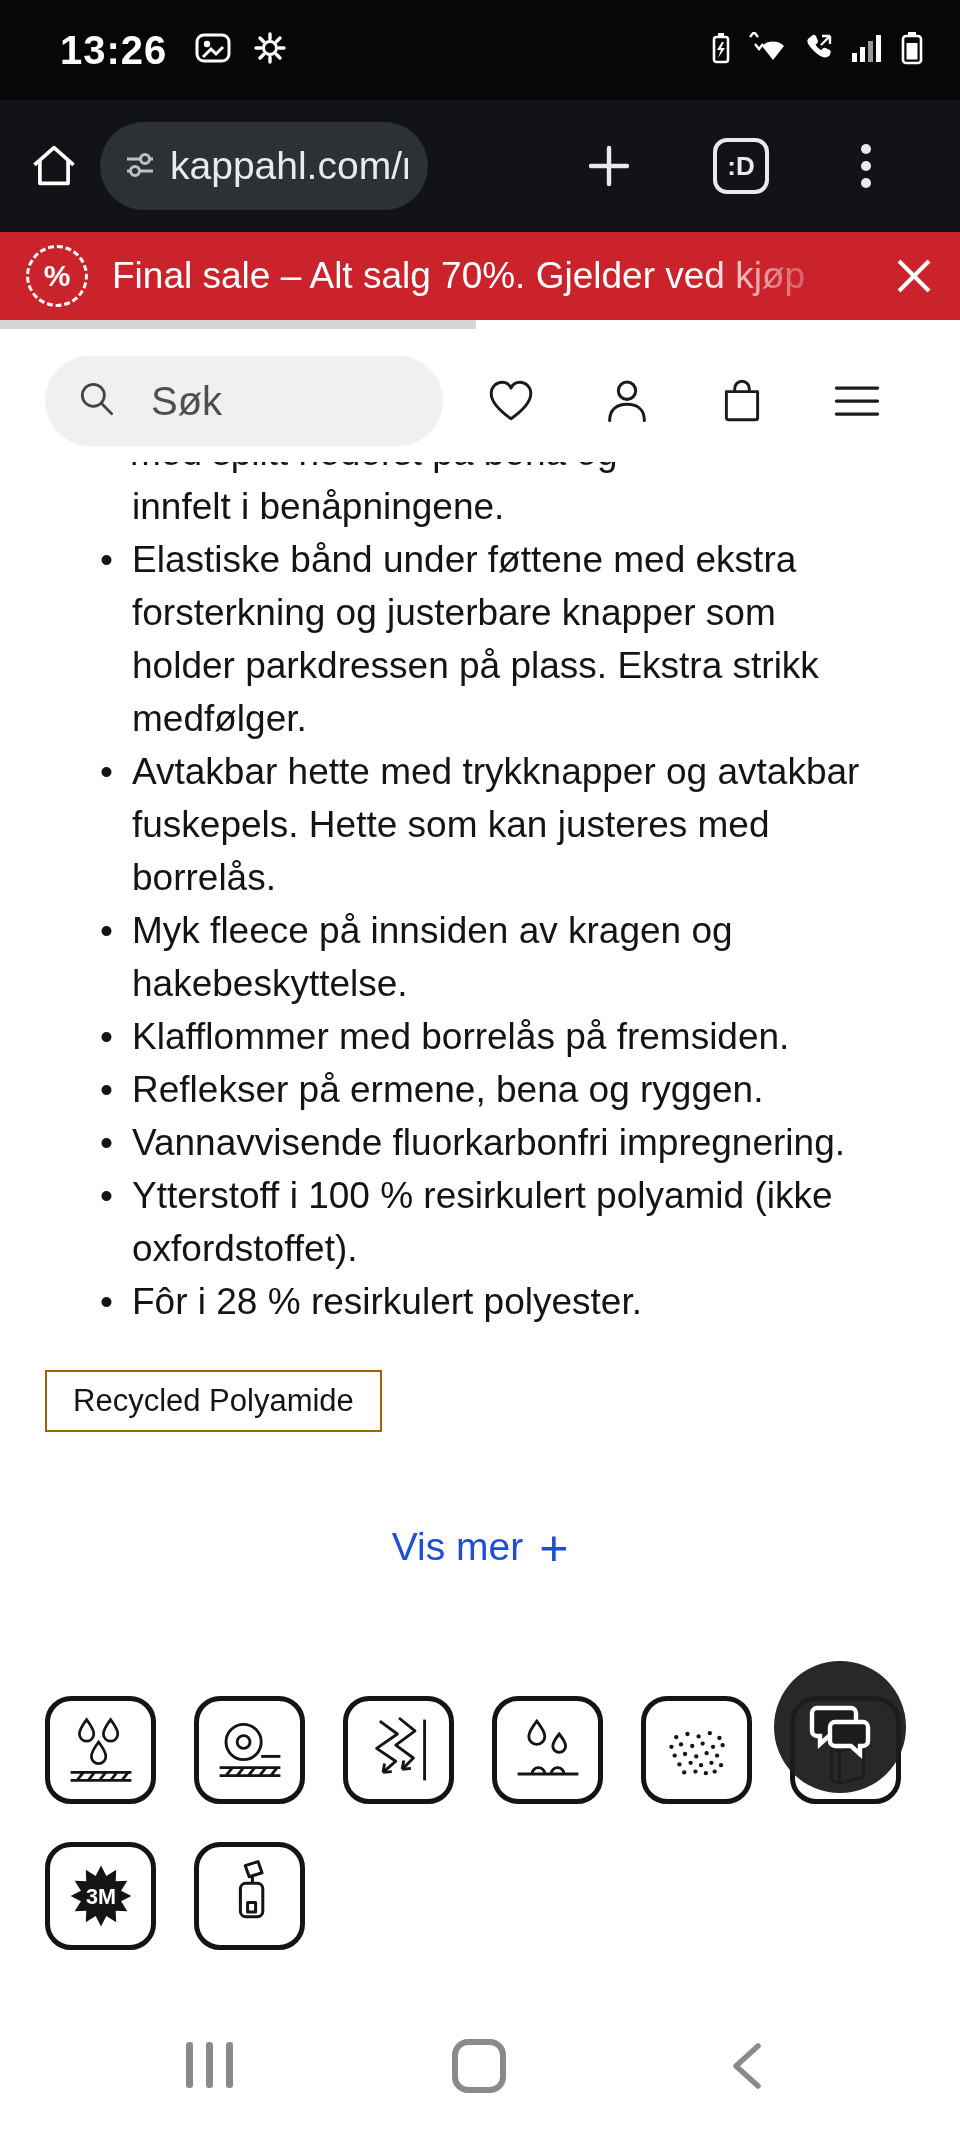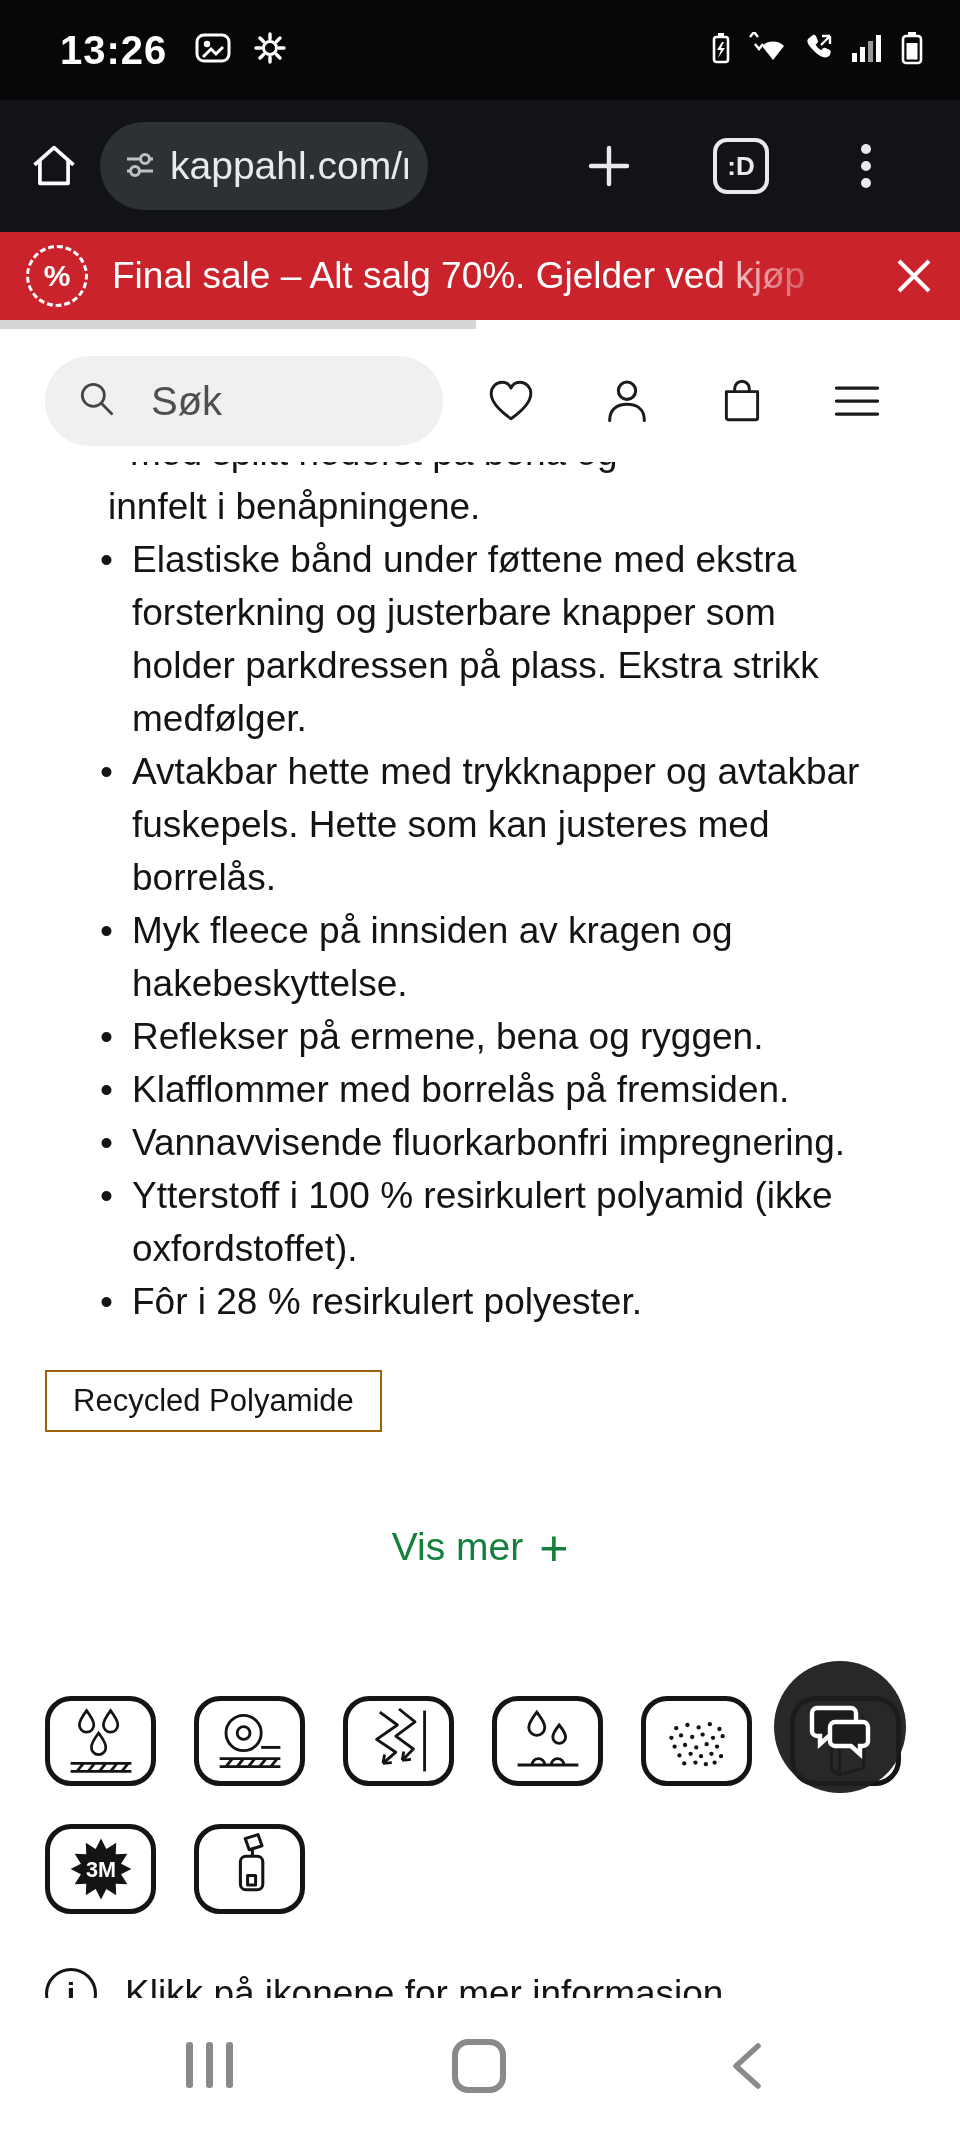--- a/index.html
+++ b/index.html
@@ -43,34 +43,34 @@
   .search-pill{width:398px;height:90px;border-radius:46px;background:#f0f0f1;display:flex;
                align-items:center;gap:30px;padding:0 10px 0 30px;box-sizing:border-box;}
   .search-input{border:none;background:transparent;outline:none;font-family:inherit;
                 font-size:40px;color:#333;width:240px;}
   .search-input::placeholder{color:#4f4f4f;opacity:1;}
   .hdr-icons{margin-left:42px;display:flex;align-items:center;gap:64px;}
   .hdr-icons button{background:none;border:none;padding:0;display:flex;}
 
   .clip{height:18px;overflow:hidden;margin:16px 0 0 85px;}
   .clip span{display:block;font-size:37px;line-height:53px;transform:translateY(-36px);color:#141414;}
-  .cont-line{margin-left:63px;font-size:37px;line-height:53px;}
+  .cont-line{margin-left:87px;font-size:37px;line-height:53px;}
 
   ul.bullets{list-style:none;margin:0;padding:0 28px 0 55px;font-size:37px;line-height:53px;}
   ul.bullets li{position:relative;padding-left:32px;}
   ul.bullets li::before{content:"\2022";position:absolute;left:0;top:0;}
 
   .tag{display:inline-block;border:2px solid #a16207;font-size:31px;padding:11px 26px;margin-top:42px;background:#fff;}
 
   .show-more{margin-top:86px;text-align:center;font-size:39px;background:none;border:none;
-             font-family:inherit;display:block;width:100%;color:#15803d;}
+             font-family:inherit;display:block;width:100%;color:#1d4ed8;}
   .show-more .plus{font-size:50px;font-weight:300;margin-left:16px;vertical-align:-5px;}
 
   .features{margin-top:118px;display:flex;flex-wrap:wrap;gap:38px;width:870px;}
-  .feat{width:111px;height:90px;border:5px solid #141414;border-radius:26px;box-sizing:border-box;
+  .feat{width:111px;height:108px;border:5px solid #141414;border-radius:26px;box-sizing:border-box;
         background:#fff;display:flex;align-items:center;justify-content:center;padding:0;}
   .feat svg{width:80px;height:80px;}
 
   .info-row{margin-top:54px;display:flex;align-items:center;gap:28px;}
   .info-circle{flex:none;width:46px;height:46px;border:3px solid #141414;border-radius:50%;
                display:flex;align-items:center;justify-content:center;font-size:30px;font-weight:600;}
   .info-text{font-size:37px;}
 
   
   .fab{position:absolute;left:774px;top:1661px;width:132px;height:132px;border-radius:50%;
@@ -234,22 +234,22 @@
 
     <div class="clip">
       <span>med splitt nederst på bena og</span>
     </div>
     <div class="cont-line">innfelt i benåpningene.</div>
 
     <ul class="bullets">
       <li><span>Elastiske bånd under føttene med ekstra forsterkning og justerbare knapper som holder parkdressen på plass. Ekstra strikk medfølger.</span></li>
       <li><span>Avtakbar hette med trykknapper og avtakbar fuskepels. Hette som kan justeres med borrelås.</span></li>
       <li><span>Myk fleece på innsiden av kragen og hakebeskyttelse.</span></li>
+      <li><span>Klafflommer med borrelås på fremsiden.</span></li>
       <li><span>Reflekser på ermene, bena og ryggen.</span></li>
-      <li><span>Klafflommer med borrelås på fremsiden.</span></li>
       <li><span>Vannavvisende fluorkarbonfri impregnering.</span></li>
       <li><span>Ytterstoff i 100 % resirkulert polyamid (ikke oxfordstoffet).</span></li>
       <li><span>Fôr i 28 % resirkulert polyester.</span></li>
     </ul>
 
     <div class="tag">Recycled Polyamide</div>
 
     <button class="show-more">
       <span>Vis mer</span><span class="plus">+</span>
     </button>

